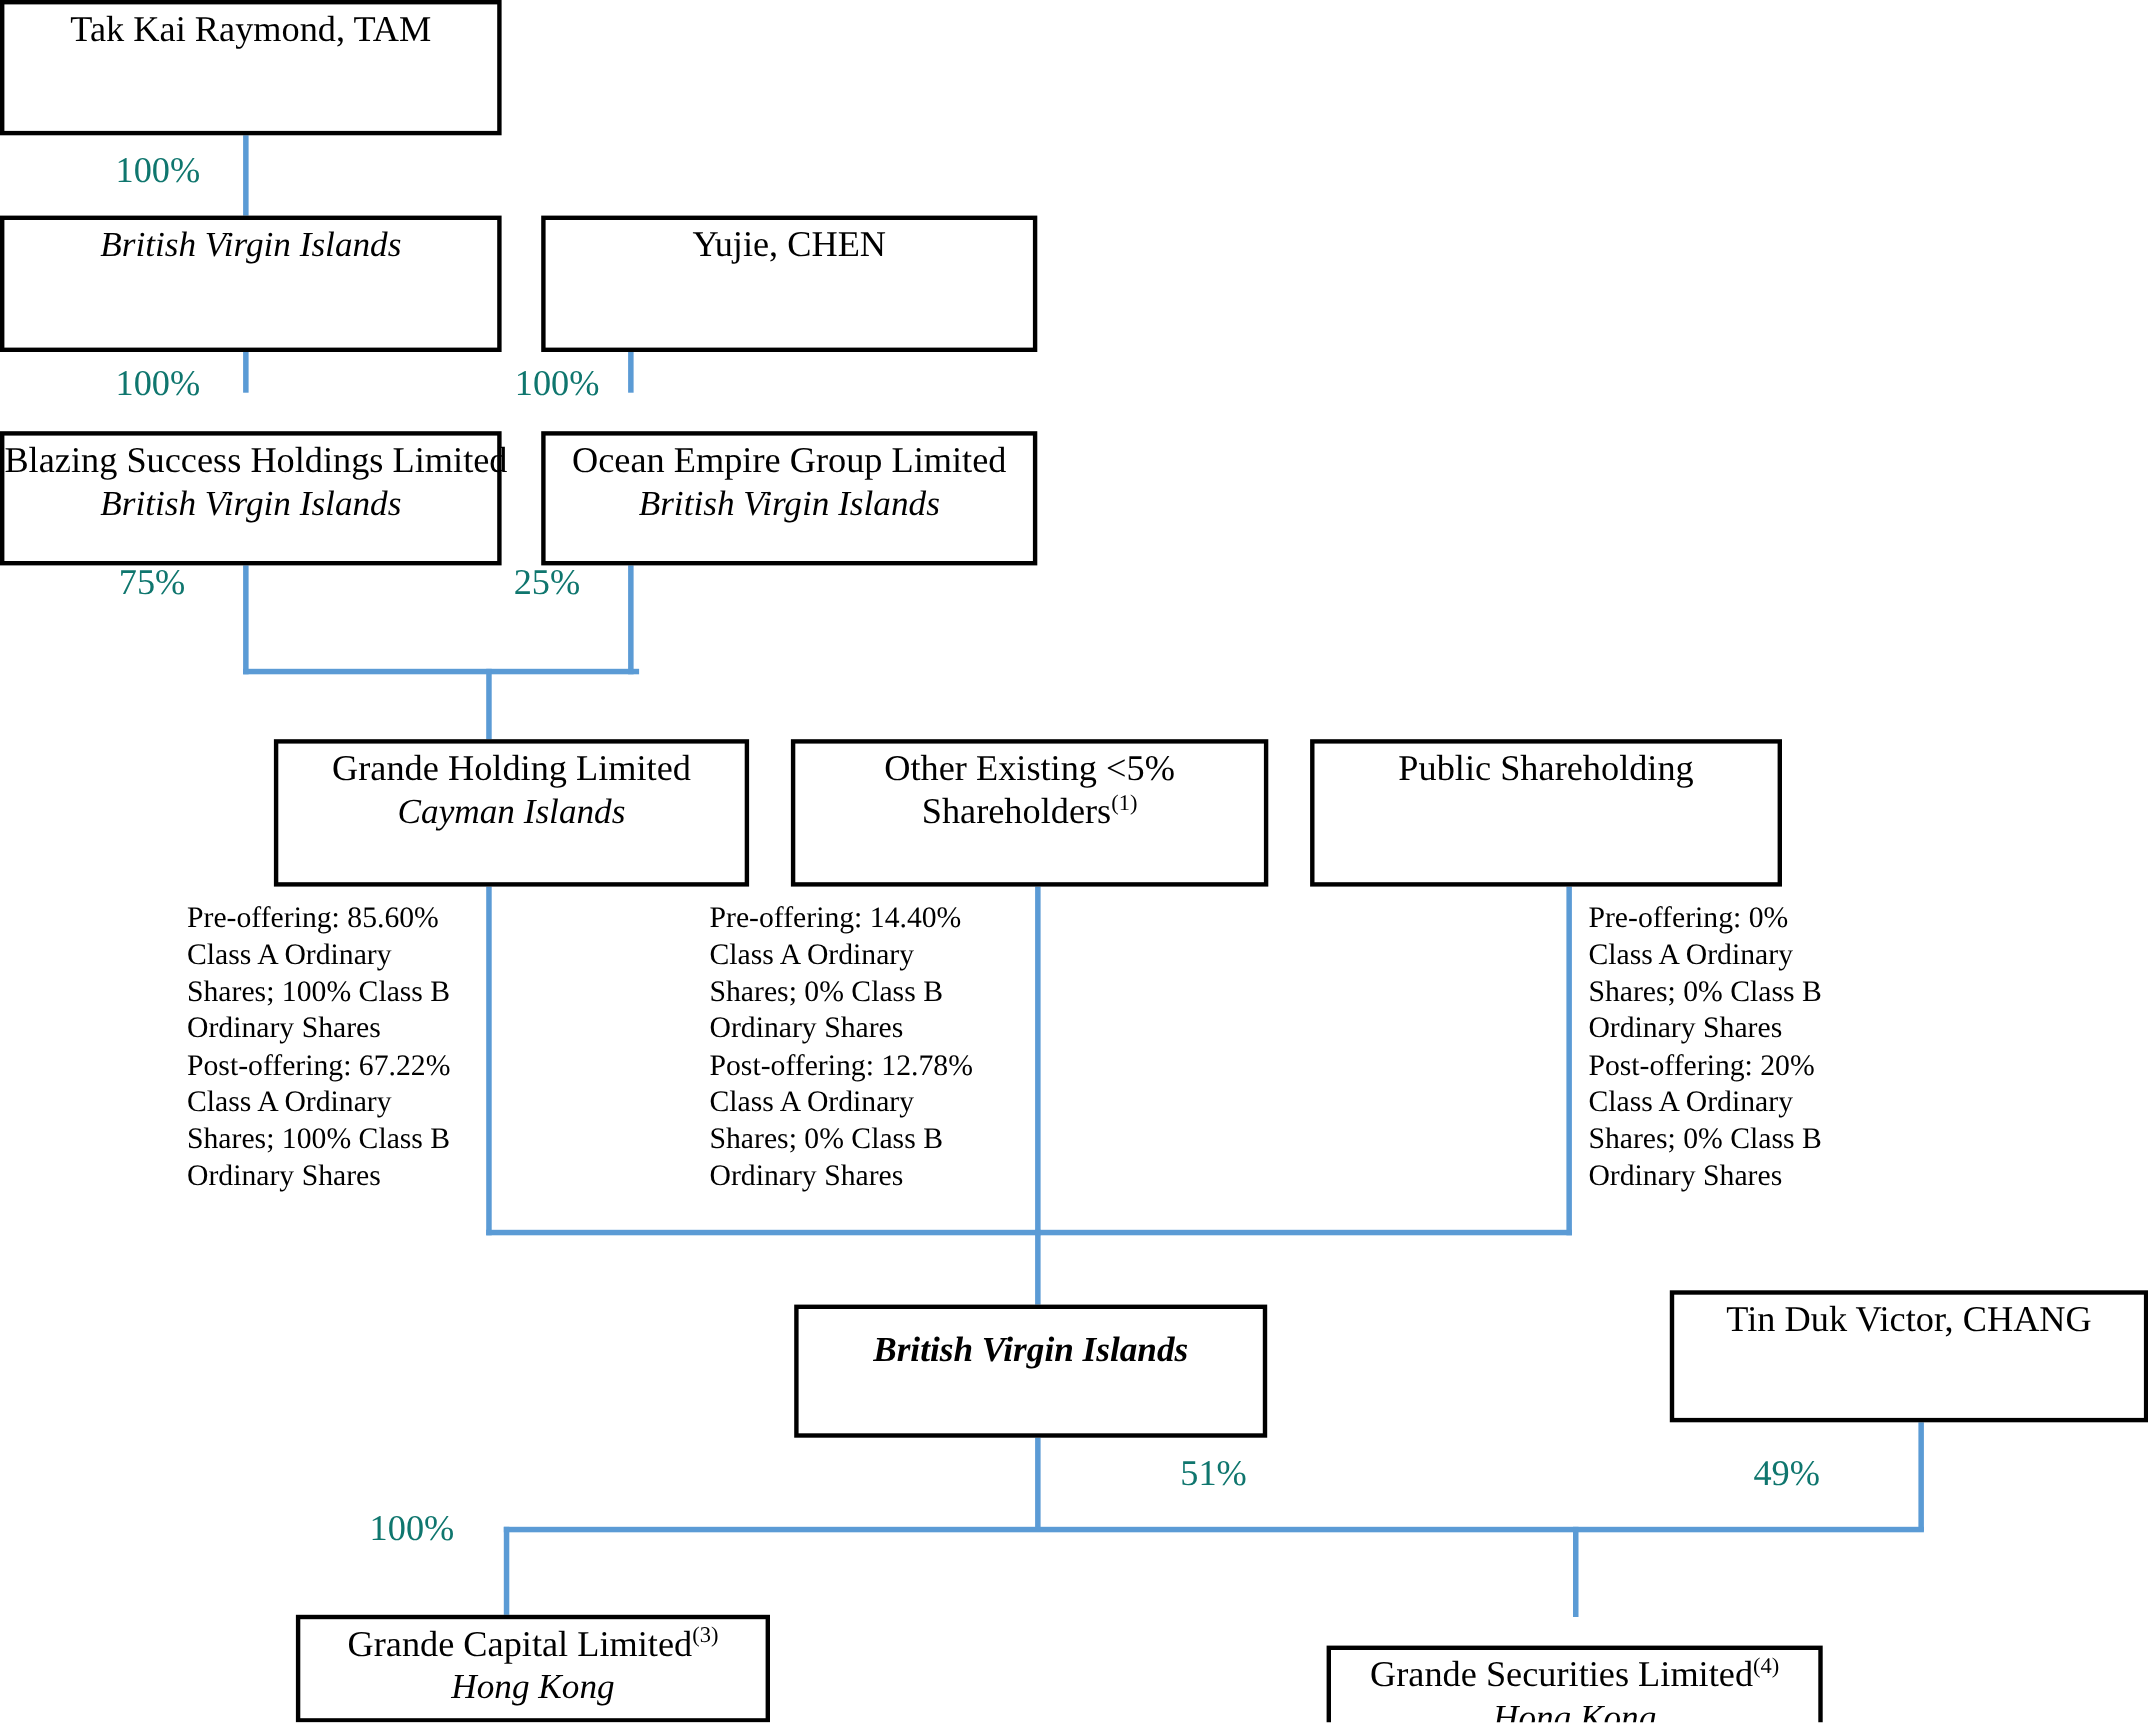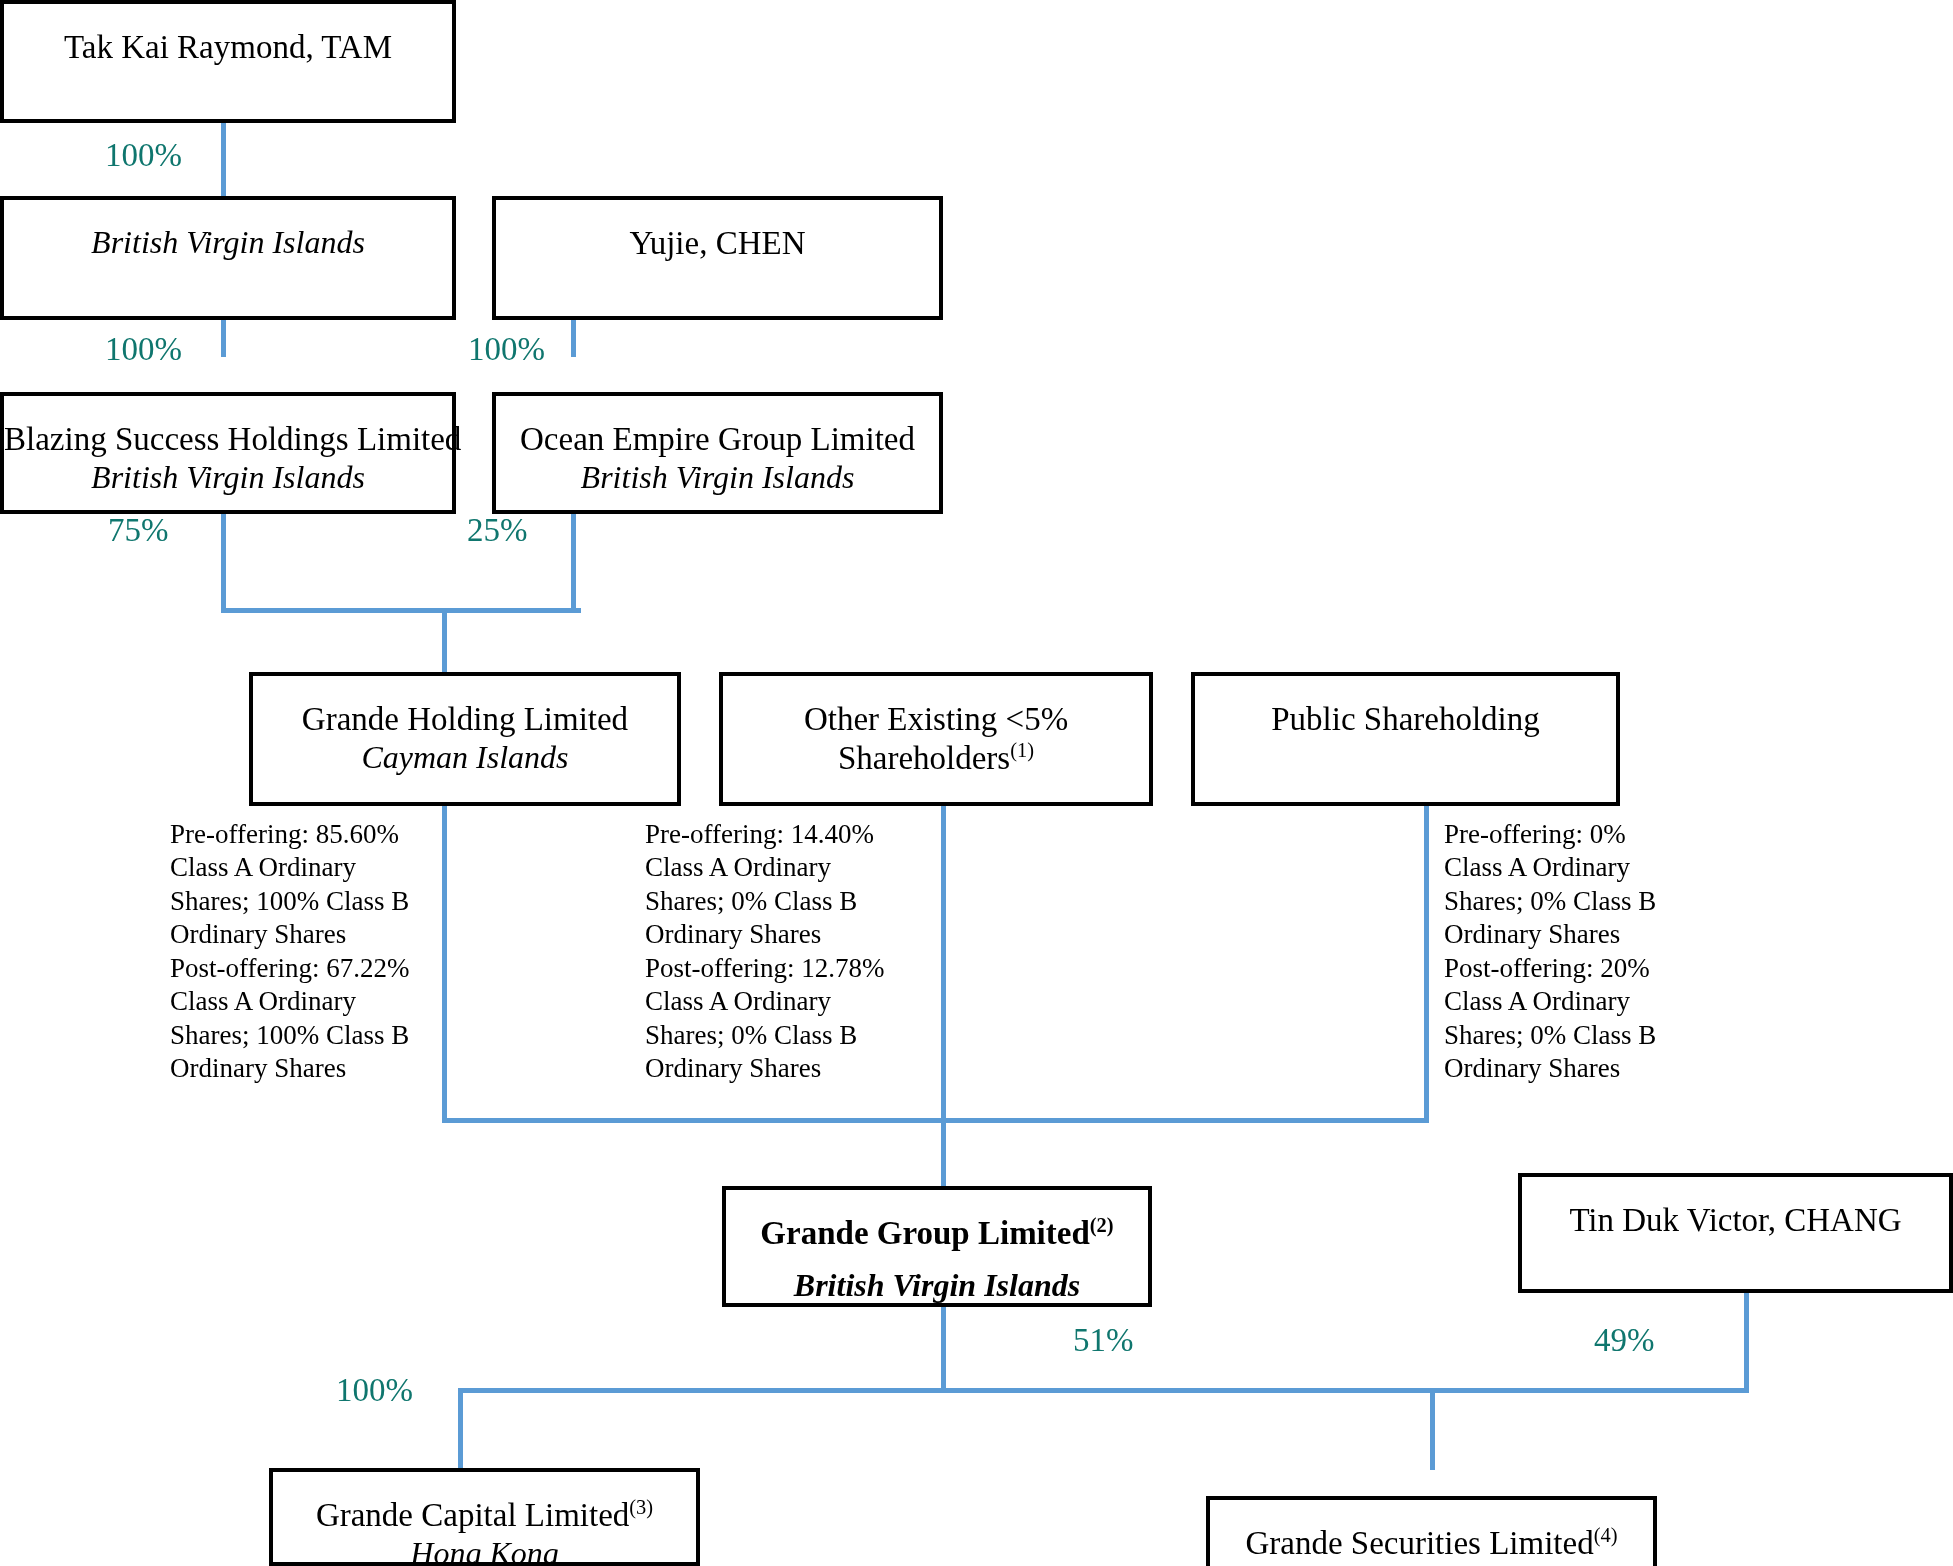--- a/index.html
+++ b/index.html
@@ -17,21 +17,21 @@
   }
   .box {
     position: absolute;
     border: 4px solid #000000;
     background: #ffffff;
     box-sizing: border-box;
     text-align: center;
     line-height: 1.18;
     color: #000000;
   }
-  .box .pad { padding-top: 24px; }
+  .box .pad { padding-top: 4px; }
   .name {
     display: block;
     font-size: 33px;
     white-space: nowrap;
   }
   .name.bold { font-weight: bold; }
   .jur {
     display: block;
     font-style: italic;
     font-size: 32px;
@@ -144,21 +144,20 @@
   </div>
 
   <div class="box" style="left:1191px; top:672px; width:429px; height:134px;">
     <div class="pad">
       <span class="name">Public Shareholding</span>
     </div>
   </div>
 
   <div class="box" style="left:722px; top:1186px; width:430px; height:121px;">
     <div class="pad">
-      <span class="name bold"><span>Grande Group Limited</span><span class="sup">(2)</span></span>
       <span class="jur bold" style="display:block; margin-top:14px;">British Virgin Islands</span>
     </div>
   </div>
 
   <div class="box" style="left:1518px; top:1173px; width:435px; height:120px;">
     <div class="pad">
       <span class="name">Tin Duk Victor, CHANG</span>
     </div>
   </div>
 

